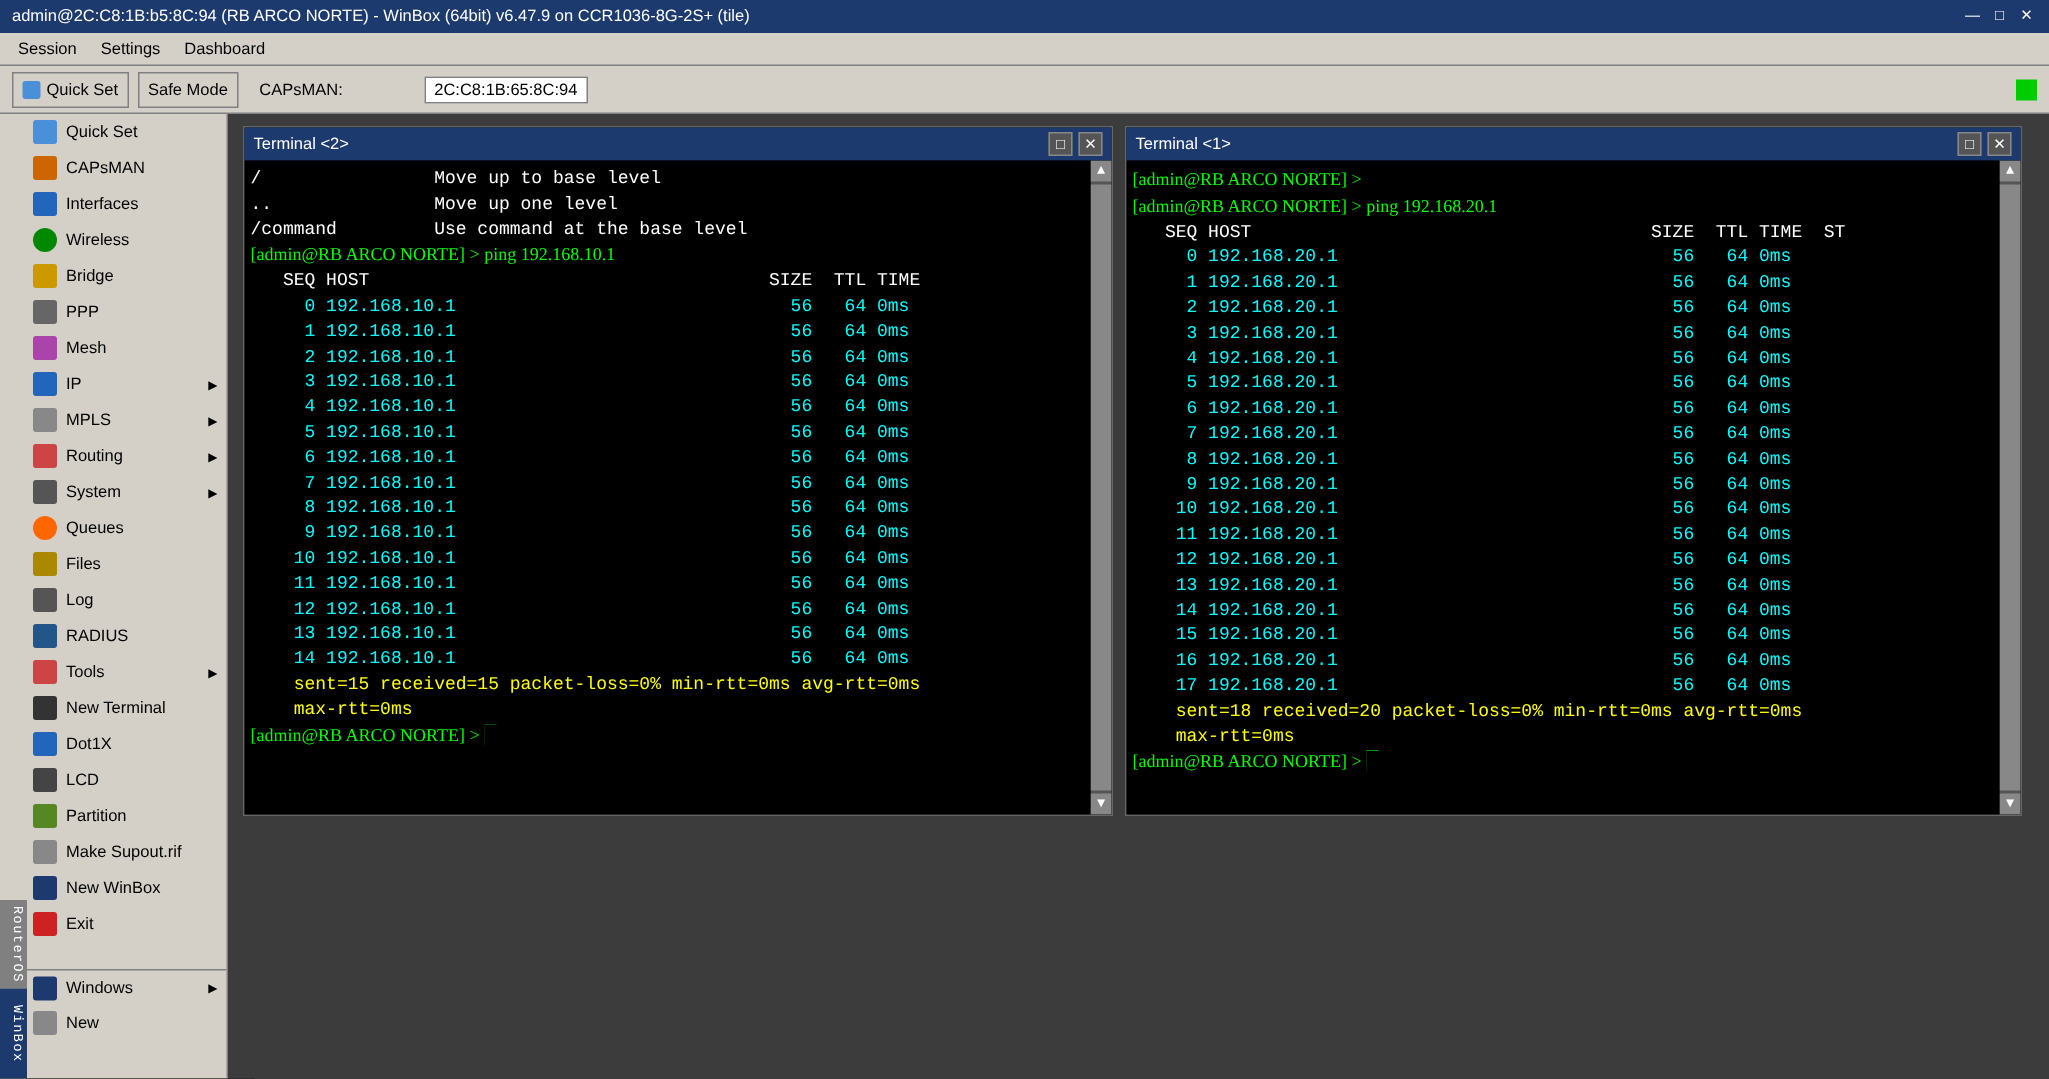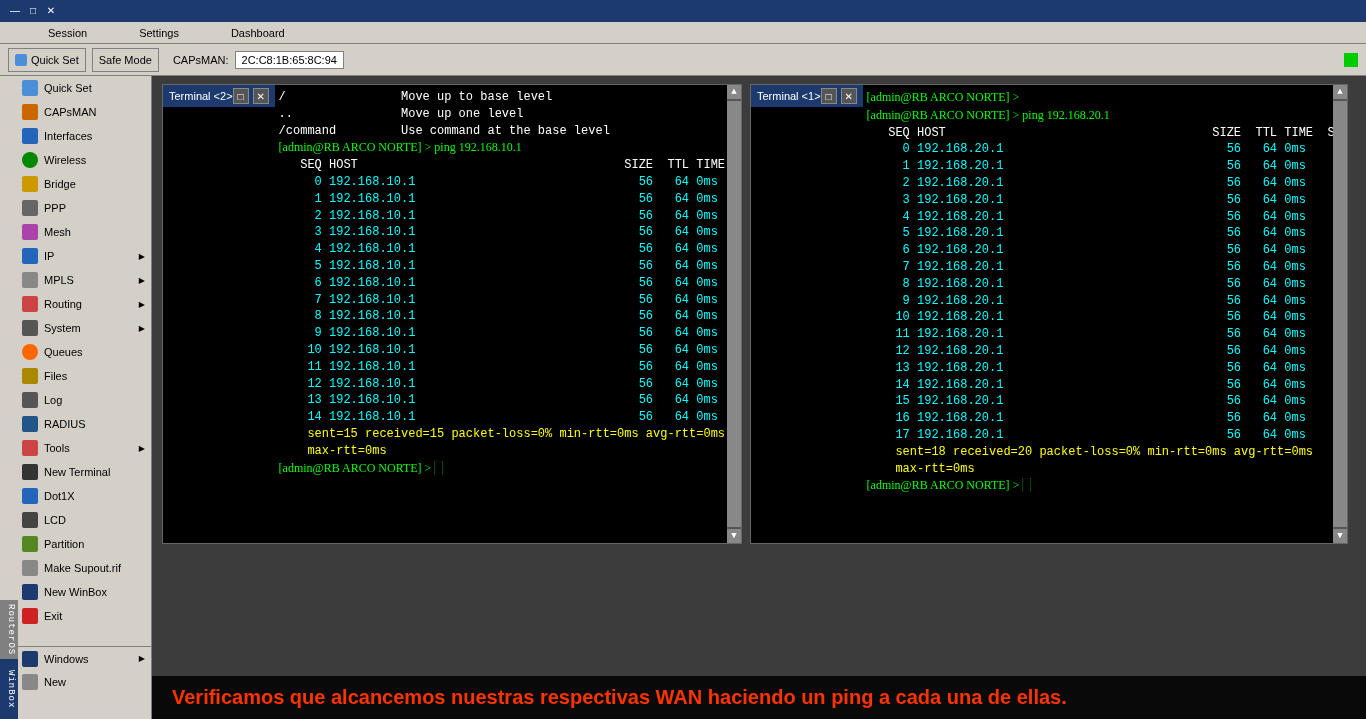--- a/index.html
+++ b/index.html
@@ -46,21 +46,20 @@
       display: flex;
       align-items: center;
       padding: 0 4px;
       font-family: Arial, sans-serif;
       font-size: 11px;
       border-bottom: 1px solid #808080;
     }
     #menubar span {
       padding: 2px 8px;
       cursor: pointer;
-      margin-left: 36px;
     }
 
     
     #toolbar {
       background: #d4d0c8;
       height: 32px;
       display: flex;
       align-items: center;
       padding: 0 8px;
       gap: 6px;
@@ -82,20 +81,21 @@
       font-family: Arial, sans-serif;
       font-size: 11px;
       margin-left: 8px;
     }
     #session-value {
       background: #fff;
       border: 1px solid #808080;
       padding: 2px 6px;
       font-family: Arial, sans-serif;
       font-size: 11px;
+      margin-left: 48px;
     }
     #green-indicator {
       width: 14px;
       height: 14px;
       background: #00cc00;
       margin-left: auto;
     }
 
     
     #main {
@@ -198,21 +198,21 @@
       position: relative;
       overflow: hidden;
     }
 
     
     .terminal-window {
       position: absolute;
       background: #000;
       border: 1px solid #666;
       display: flex;
-      flex-direction: row;
+      flex-direction: column;
     }
     .terminal-titlebar {
       background: #1c3a6e;
       color: #fff;
       height: 22px;
       display: flex;
       align-items: center;
       justify-content: space-between;
       padding: 0 6px;
       font-family: Arial, sans-serif;
@@ -300,20 +300,21 @@
       font-weight: bold;
       padding: 10px 20px;
       text-align: left;
       z-index: 100;
     }
   </style>
 </head>
 <body>
 
 <div id="titlebar">
+  <span>admin@2C:C8:1B:b5:8C:94 (RB ARCO NORTE) - WinBox (64bit) v6.47.9 on CCR1036-8G-2S+ (tile)</span>
   <div id="titlebar-controls">
     <span>—</span>
     <span>□</span>
     <span>✕</span>
   </div>
 </div>
 
 <div id="menubar">
   <span>Session</span>
   <span>Settings</span>
@@ -524,18 +525,15 @@
 <span class="t-green">[admin@RB ARCO NORTE] &gt; <span style="background:#00ff00; color:#000;">█</span></span></pre>
         </div>
         <div class="terminal-scrollbar">
           <div class="terminal-scrollbar-up">▲</div>
           <div class="terminal-scrollbar-thumb"></div>
           <div class="terminal-scrollbar-down">▼</div>
         </div>
       </div>
     </div>
 
-    <div id="subtitle-bar">
-      <span>Verificamos que alcancemos nuestras respectivas WAN haciendo un ping a cada una de ellas.</span>
-    </div>
 
   </div>
 </div>
 
 </body></html>

